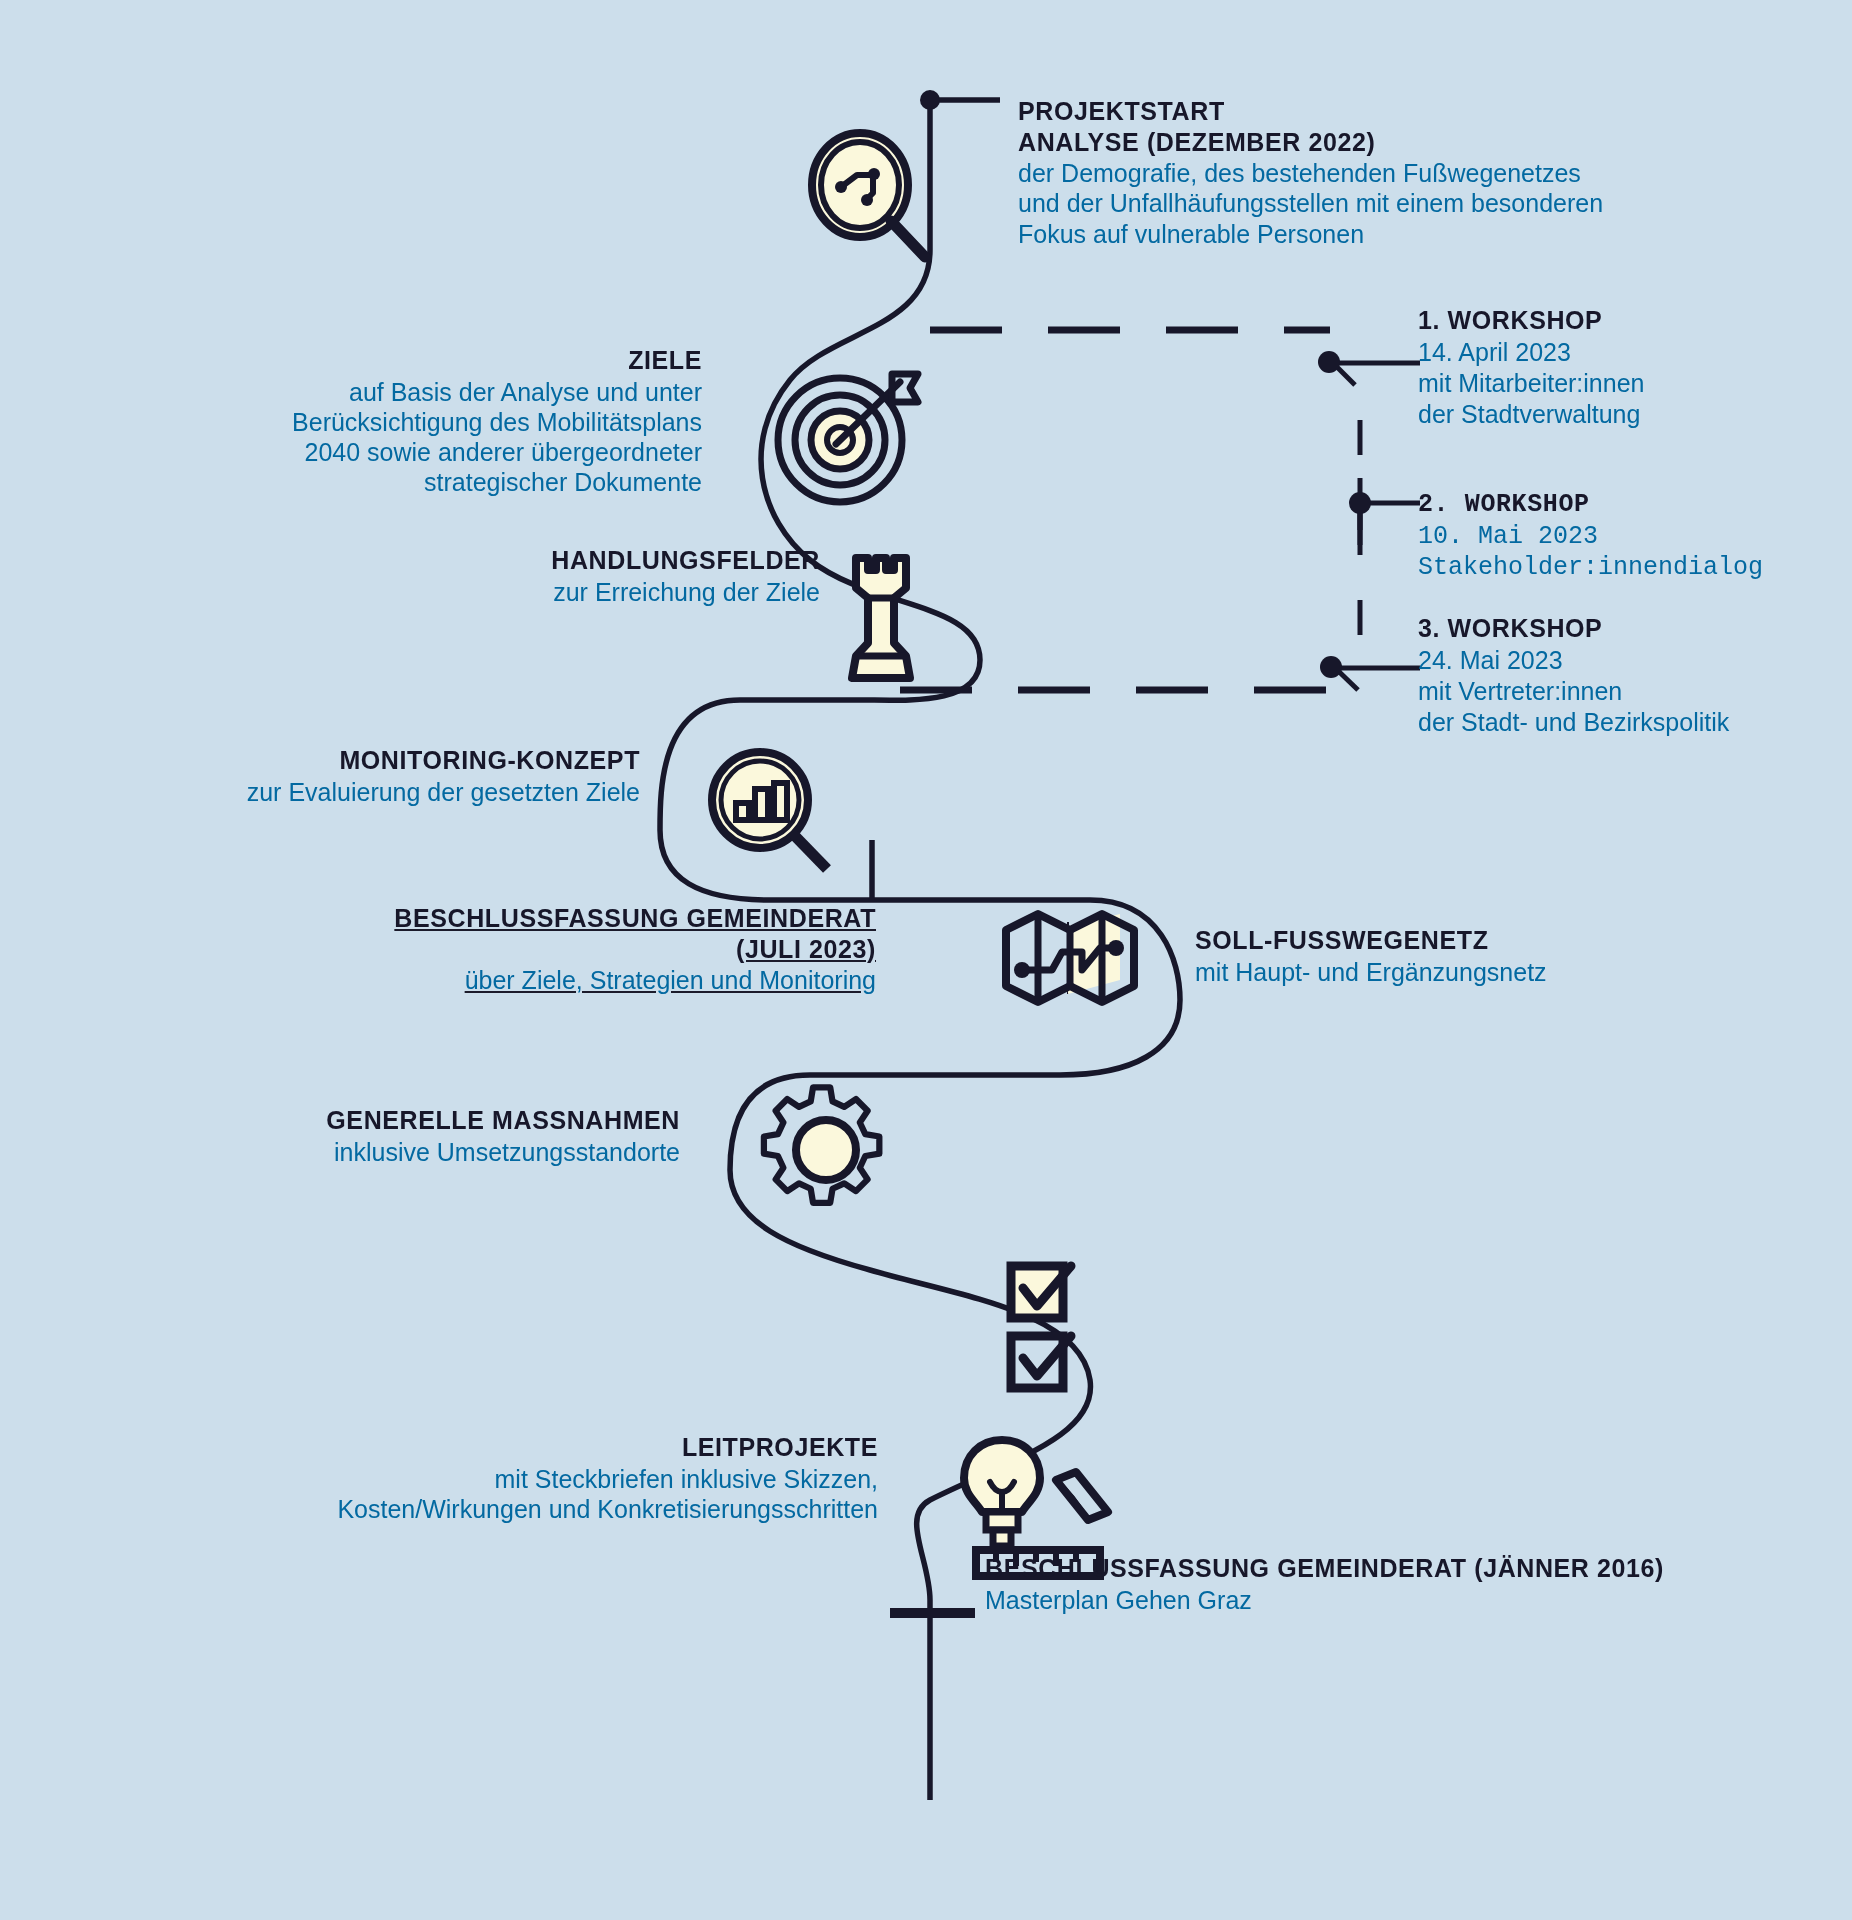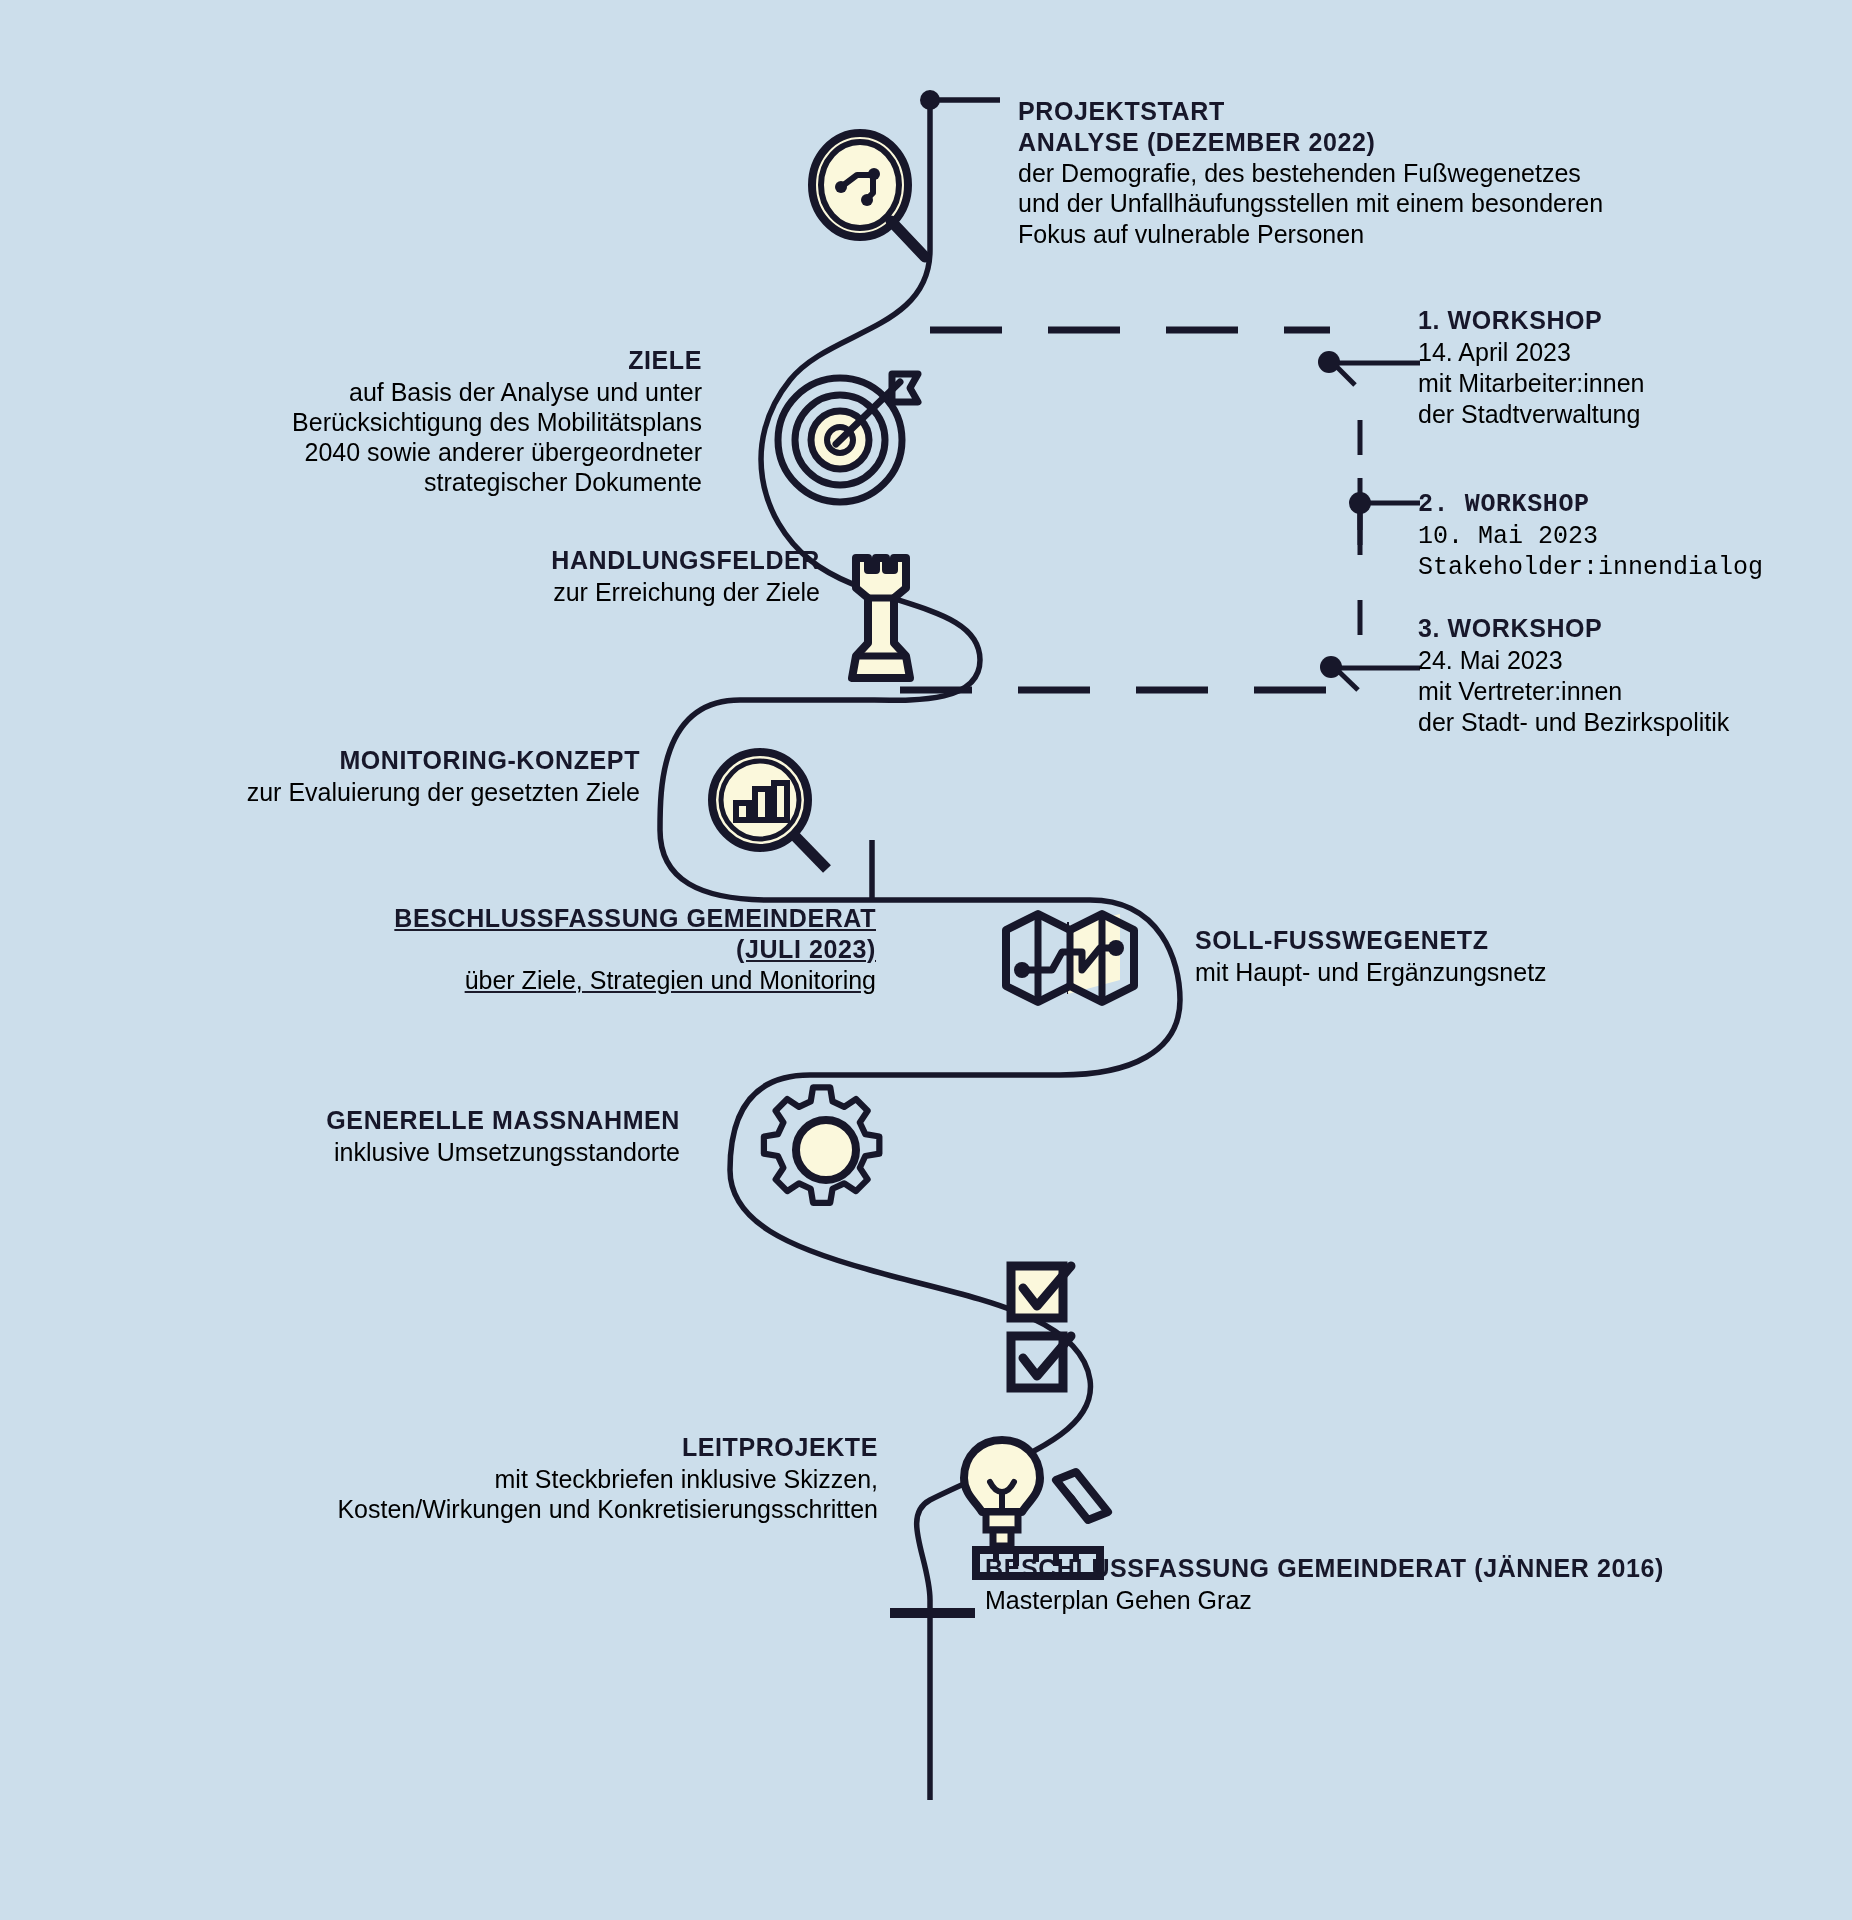--- a/index.html
+++ b/index.html
@@ -18,21 +18,21 @@
   .ttl{
     font-weight:bold;
     font-size:25px;
     letter-spacing:.6px;
     line-height:1.22;
     color:#17172a;
   }
   .sub{
     font-size:25px;
     line-height:1.21;
-    color:#000000;
+    color:#0369a1;
     font-weight:400;
   }
   .r-align{text-align:right;}
   .l-align{text-align:left;}
   .blk .sub{margin-top:1px;}
 </style>
 </head>
 <body>
 
 <div id="stage">

